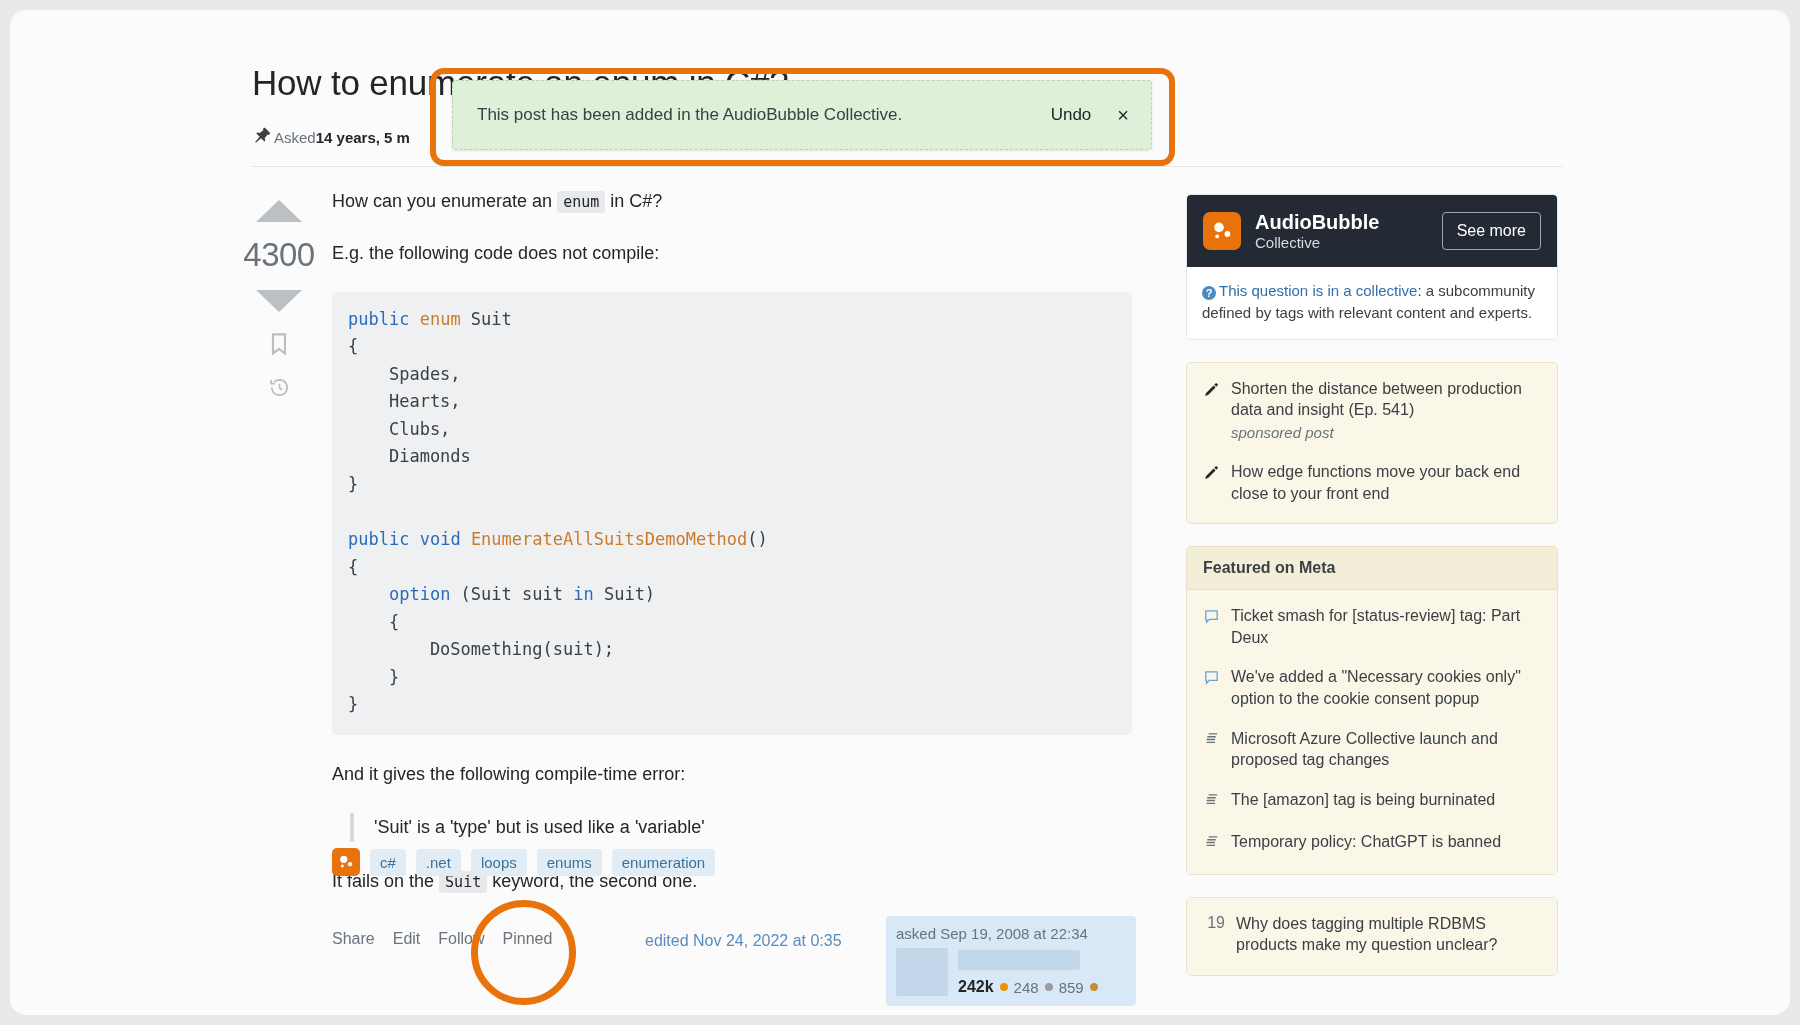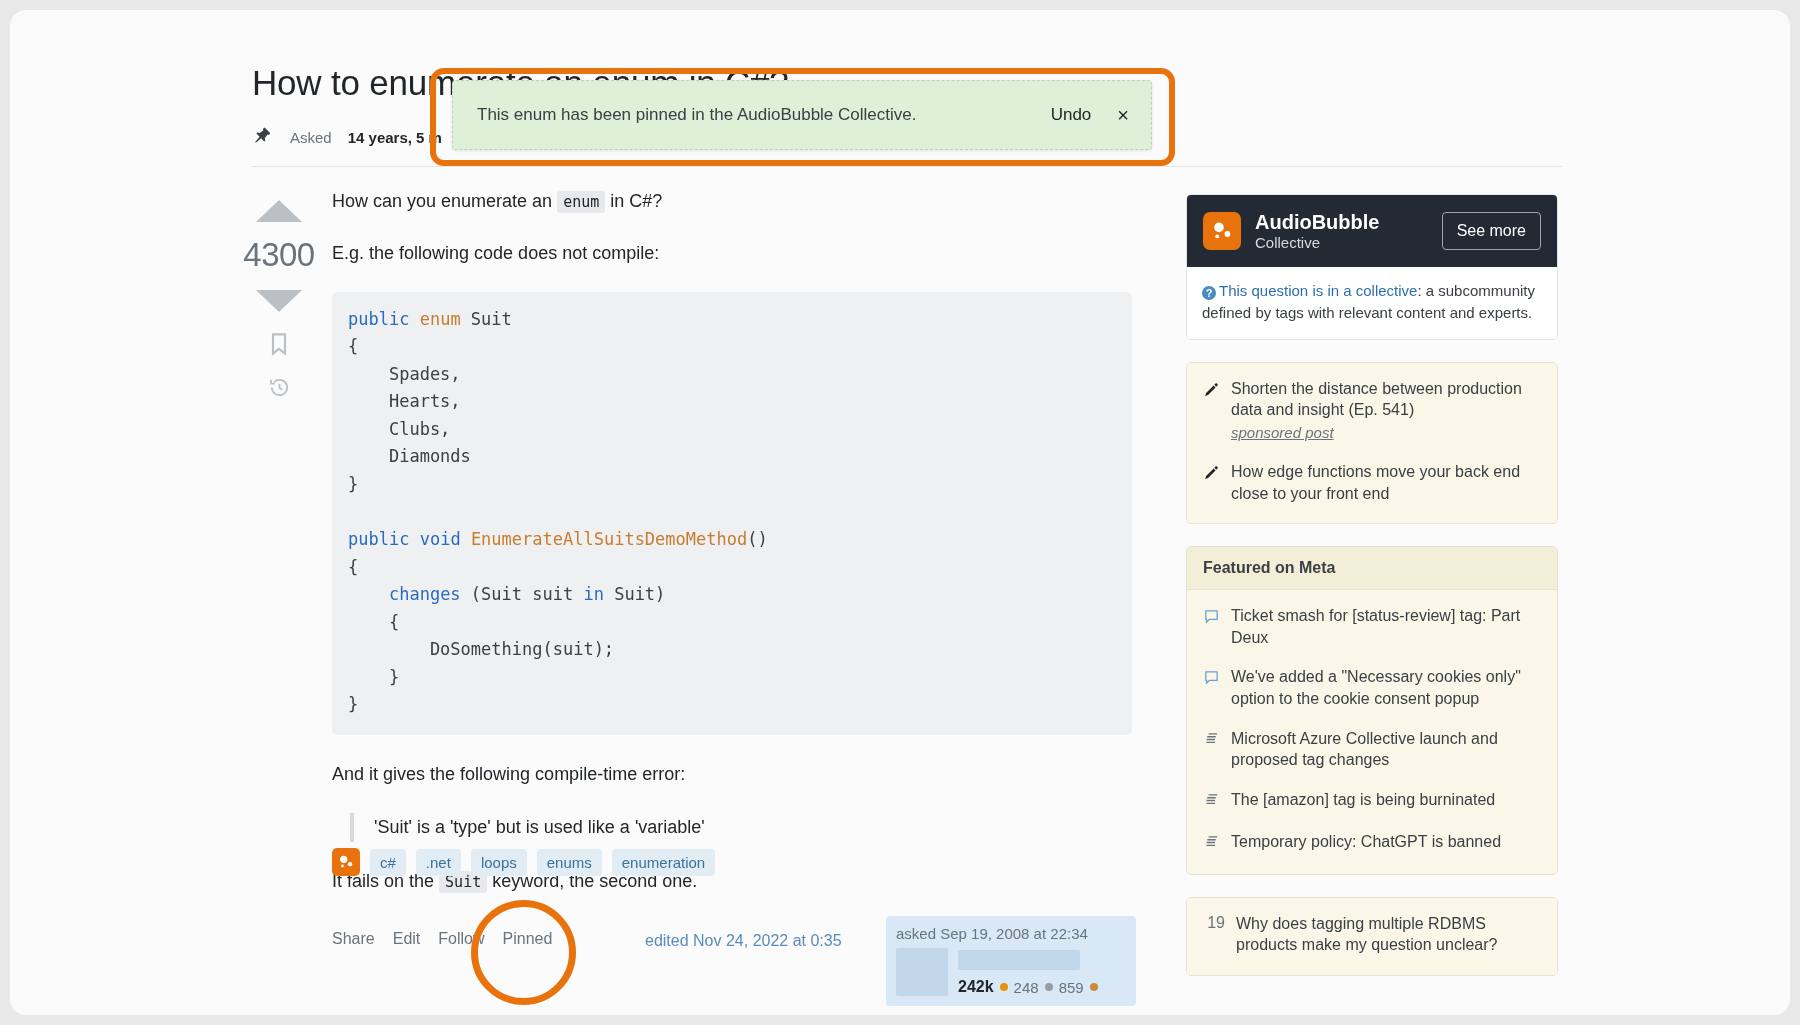--- a/index.html
+++ b/index.html
@@ -18,21 +18,21 @@
   
   .page { position: absolute; left: 0; top: 0; width: 1780px; height: 1005px; }
 
   .title-wrap { position: absolute; left: 242px; top: 52px; width: 1110px; }
   .q-title {
     font-size: 35px; font-weight: 400; color: #232629;
     letter-spacing: -0.2px; line-height: 1.2;
   }
   .q-meta {
     position: absolute; left: 242px; top: 116px;
-    display: flex; align-items: center; gap: 16px;
+    display: flex; align-items: center; gap: 0;
     font-size: 15px; color: #6a737c; justify-content: center;
   }
   .q-meta .pin-icon { color: #3b4045; display:flex; align-items:center; }
   .q-meta b { color: #232629; font-weight: 700; }
 
   .divider {
     position: absolute; left: 242px; top: 156px; width: 1310px;
     border-bottom: 1px solid #e3e6e8;
   }
 
@@ -151,21 +151,21 @@
   .sblock { margin-top: 22px; border: 1px solid #e6e2cd; border-radius: 5px; overflow: hidden; }
   .sblock-head {
     background: #f3eed8; padding: 12px 16px;
     font-size: 16px; font-weight: 700; color: #3b4045;
     border-bottom: 1px solid #e6e2cd;
   }
   .sblock-body { background: #faf7e8; padding: 6px 0 10px 0; }
   .sitem { display: flex; gap: 11px; padding: 9px 16px; align-items: flex-start; }
   .sitem .ico { flex: 0 0 auto; margin-top: 3px; }
   .sitem .txt { font-size: 16px; color: #3b4045; line-height: 1.35; }
-  .sitem .sponsored { display: block; font-style: italic; color: #6a737c; font-size: 15px; margin-top: 2px; text-decoration: underline; }
+  .sitem .sponsored { display: block; font-style: italic; color: #6a737c; font-size: 15px; margin-top: 2px; }
   .score { font-size: 16px; color: #6a737c; min-width: 22px; text-align: right; margin-top: 1px; }
 
   
   .toast-highlight {
     position: absolute; left: 420px; top: 58px;
     width: 745px; height: 98px;
     border: 6px solid #e8720c; border-radius: 14px;
     z-index: 40; pointer-events: none;
   }
   .toast {
@@ -241,21 +241,21 @@
     <pre class="codeblock"><span class="kw">public</span> <span class="kw2">enum</span> Suit
 {
     Spades,
     Hearts,
     Clubs,
     Diamonds
 }
 
 <span class="kw">public</span> <span class="kw">void</span> <span class="kw2">EnumerateAllSuitsDemoMethod</span>()
 {
-    <span class="kw">changes</span> (Suit suit <span class="kw">in</span> Suit)
+    <span class="kw">option</span> (Suit suit <span class="kw">in</span> Suit)
     {
         DoSomething(suit);
     }
 }</pre>
 
     <div class="ptext">And it gives the following compile-time error:</div>
 
     <div class="blockquote">'Suit' is a 'type' but is used like a 'variable'</div>
 
     <div class="ptext">
@@ -407,21 +407,21 @@
         <div class="sitem">
           <span class="score">19</span>
           <span class="txt">Why does tagging multiple RDBMS products make my question unclear?</span>
         </div>
       </div>
     </div>
 
   </div>
 
   <div class="toast">
-    <div class="toast-msg">This enum has been pinned in the AudioBubble Collective.</div>
+    <div class="toast-msg">This post has been added in the AudioBubble Collective.</div>
     <div class="toast-undo">Undo</div>
     <div class="toast-close">×</div>
   </div>
   <div class="toast-highlight"></div>
   <div class="pinned-highlight"></div>
 
 </div>
 </div>
 
 </body></html>

